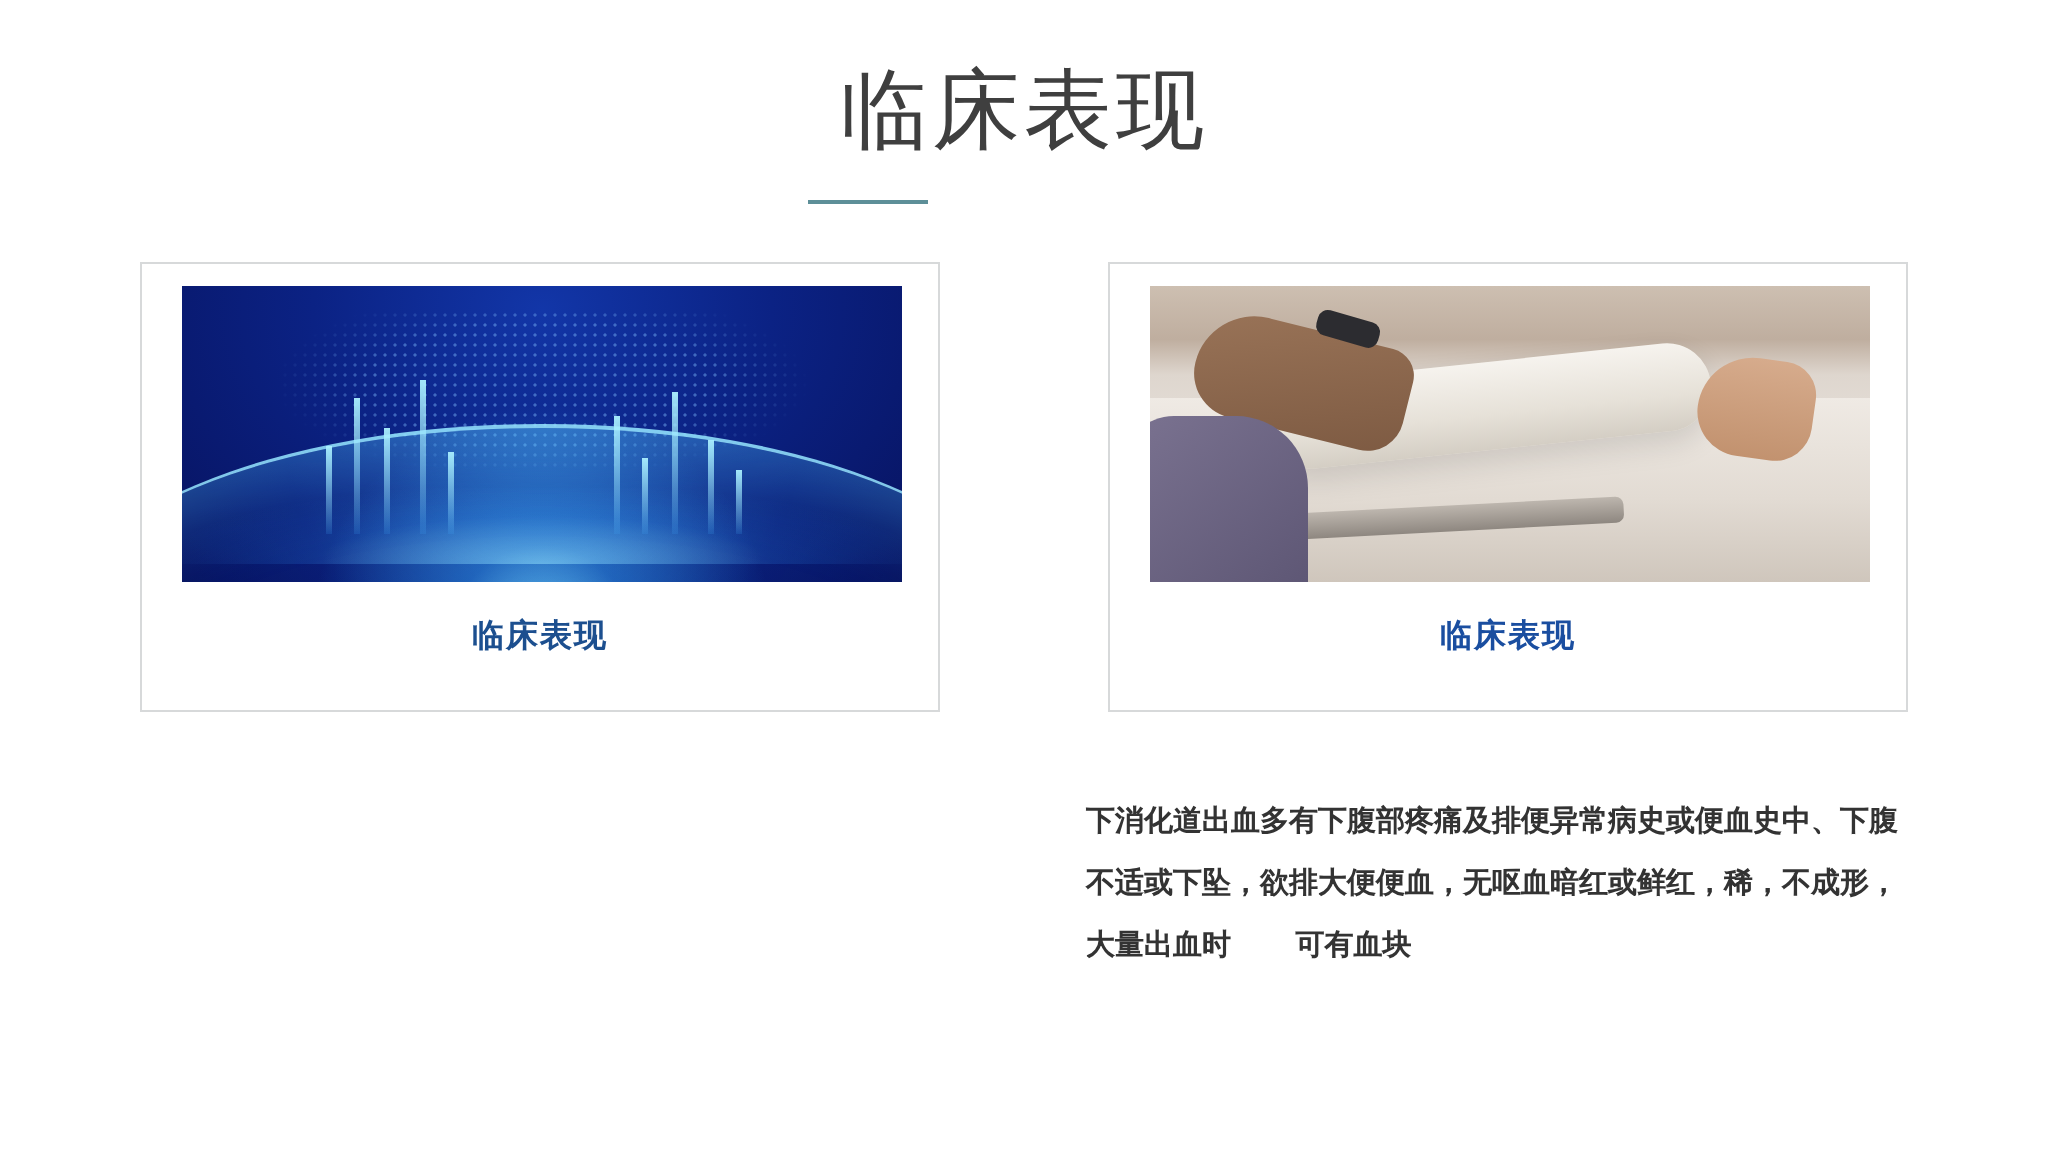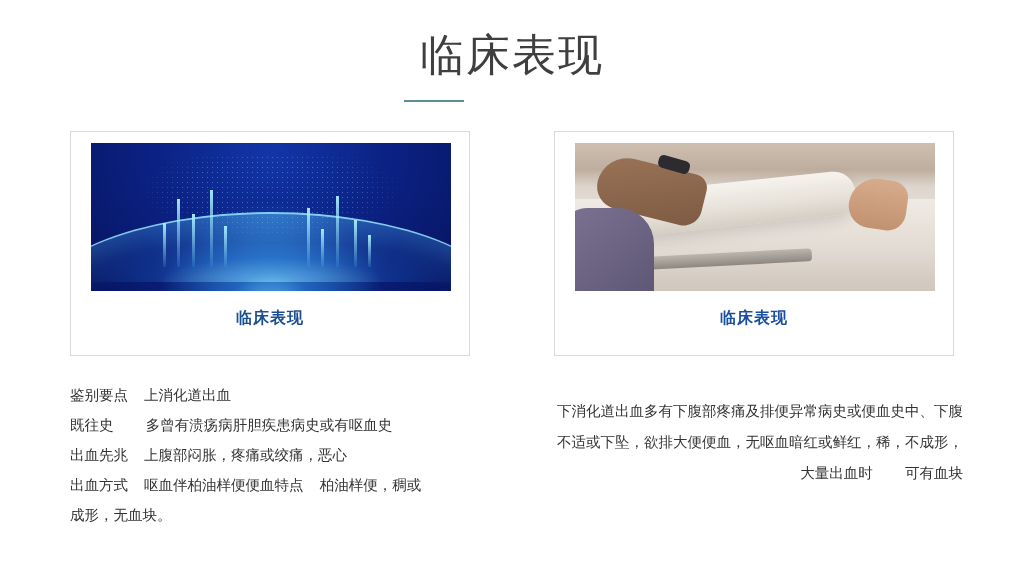--- a/index.html
+++ b/index.html
@@ -205,23 +205,22 @@
   }
   .body-left {
     top: 380px;
     left: 70px;
     width: 430px;
   }
   .body-right {
     top: 396px;
     left: 543px;
     width: 420px;
-    font-weight: normal;
+    font-weight: bold;
     line-height: 31px;
-    text-align: right;
   }
 </style>
 </head>
 <body>
 
 <div class="slide">
 
   <div class="title">临床表现</div>
   <div class="title-rule"></div>
 
@@ -254,20 +253,15 @@
         <div class="leg"></div>
         <div class="foot"></div>
         <div class="arm"></div>
         <div class="watch"></div>
         <div class="scrub"></div>
       </div>
     </div>
     <div class="card-caption">临床表现</div>
   </div>
 
-  <div class="body-text body-left">鉴别要点    上消化道出血
-既往史        多曾有溃疡病肝胆疾患病史或有呕血史
-出血先兆    上腹部闷胀，疼痛或绞痛，恶心
-出血方式    呕血伴柏油样便便血特点    柏油样便，稠或
-成形，无血块。</div>
   <div class="body-text body-right">下消化道出血多有下腹部疼痛及排便异常病史或便血史中、下腹不适或下坠，欲排大便便血，无呕血暗红或鲜红，稀，不成形，大量出血时        可有血块</div>
 
 </div>
 
 </body></html>

